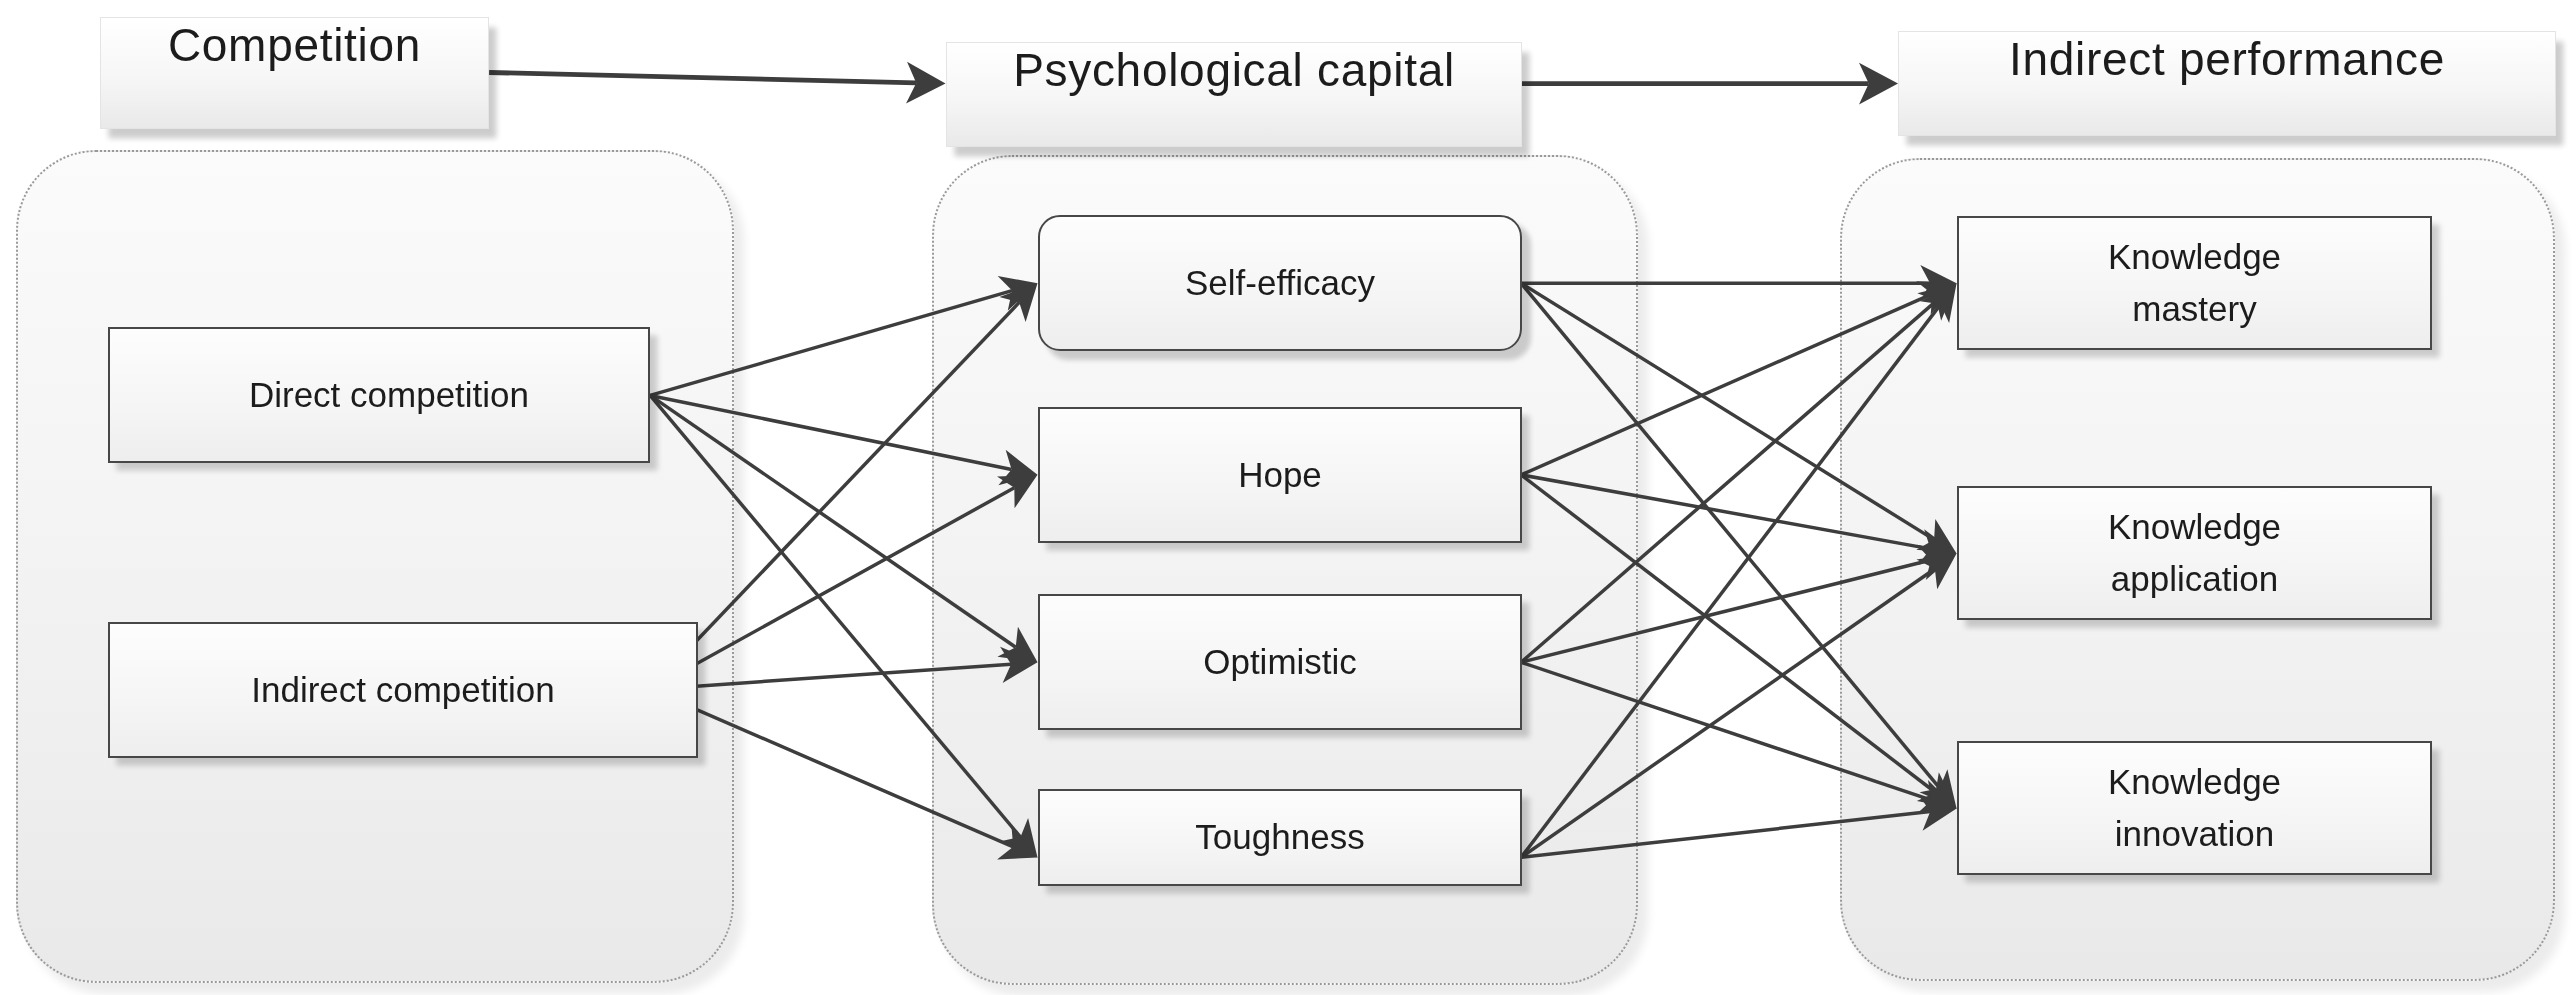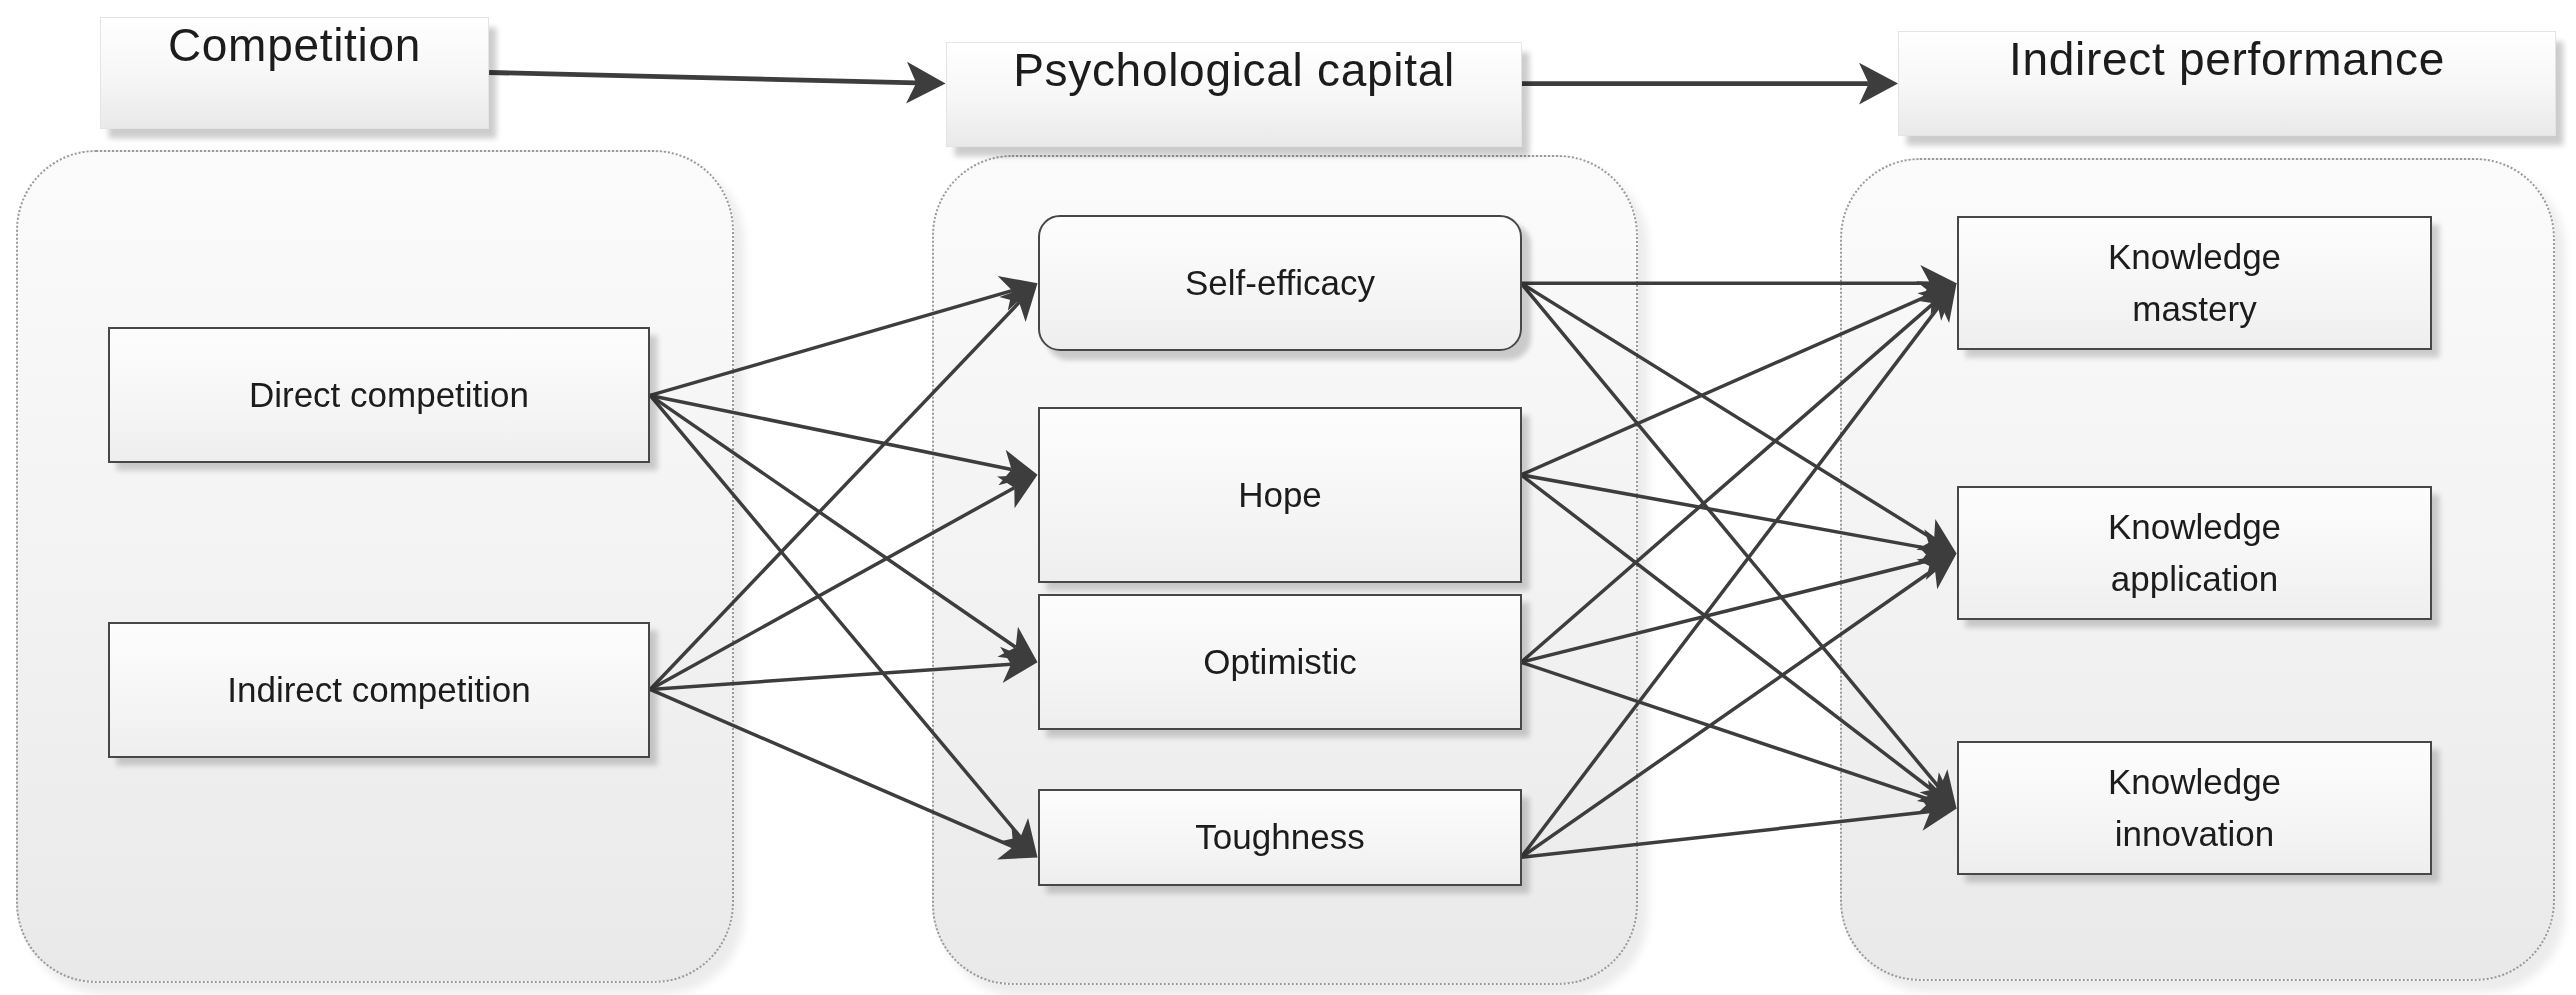--- a/index.html
+++ b/index.html
@@ -98,28 +98,28 @@
   <div class="header-box" style="left:946px; top:42px; width:574px; height:103px;">
     <span class="label">Psychological capital</span>
   </div>
   <div class="header-box" style="left:1898px; top:31px; width:656px; height:103px;">
     <span class="label">Indirect performance</span>
   </div>
 
   <div class="node" style="left:108px; top:327px; width:542px; height:136px;padding-left:20px;">
     <span class="label">Direct competition</span>
   </div>
-  <div class="node" style="left:108px; top:622px; width:542px; height:136px;">
+  <div class="node" style="left:108px; top:622px; width:590px; height:136px;">
     <span class="label">Indirect competition</span>
   </div>
 
   <div class="node" style="left:1038px; top:215px; width:484px; height:136px;border-radius:22px;">
     <span class="label">Self-efficacy</span>
   </div>
-  <div class="node" style="left:1038px; top:407px; width:484px; height:176px;">
+  <div class="node" style="left:1038px; top:407px; width:484px; height:136px;">
     <span class="label">Hope</span>
   </div>
   <div class="node" style="left:1038px; top:594px; width:484px; height:136px;">
     <span class="label">Optimistic</span>
   </div>
   <div class="node" style="left:1038px; top:789px; width:484px; height:97px;">
     <span class="label">Toughness</span>
   </div>
 
   <div class="node" style="left:1957px; top:216px; width:475px; height:134px;">

